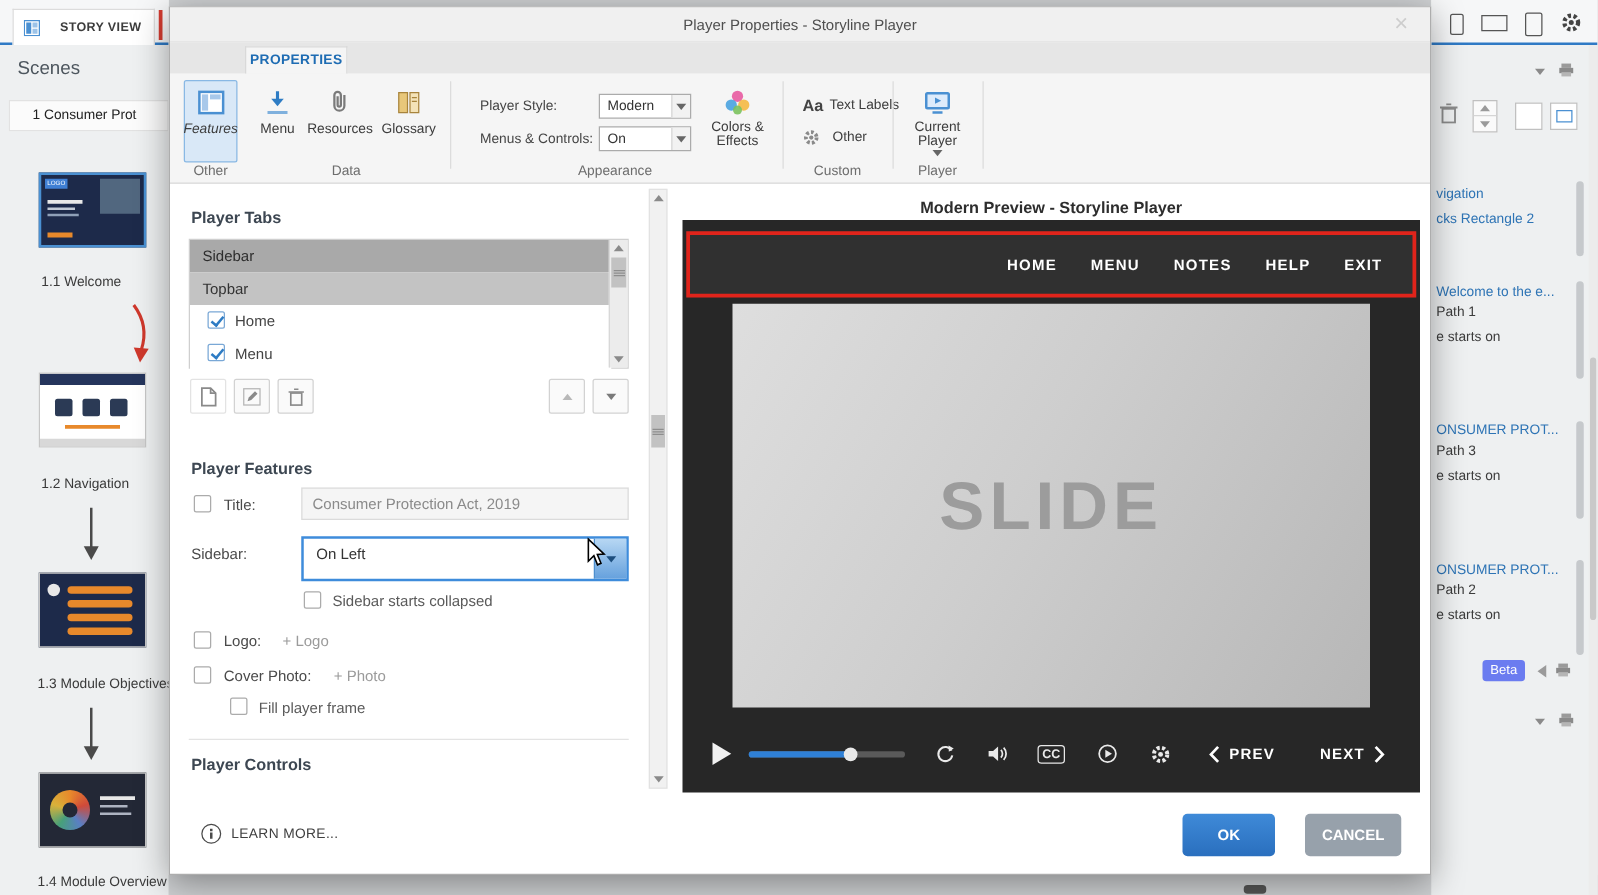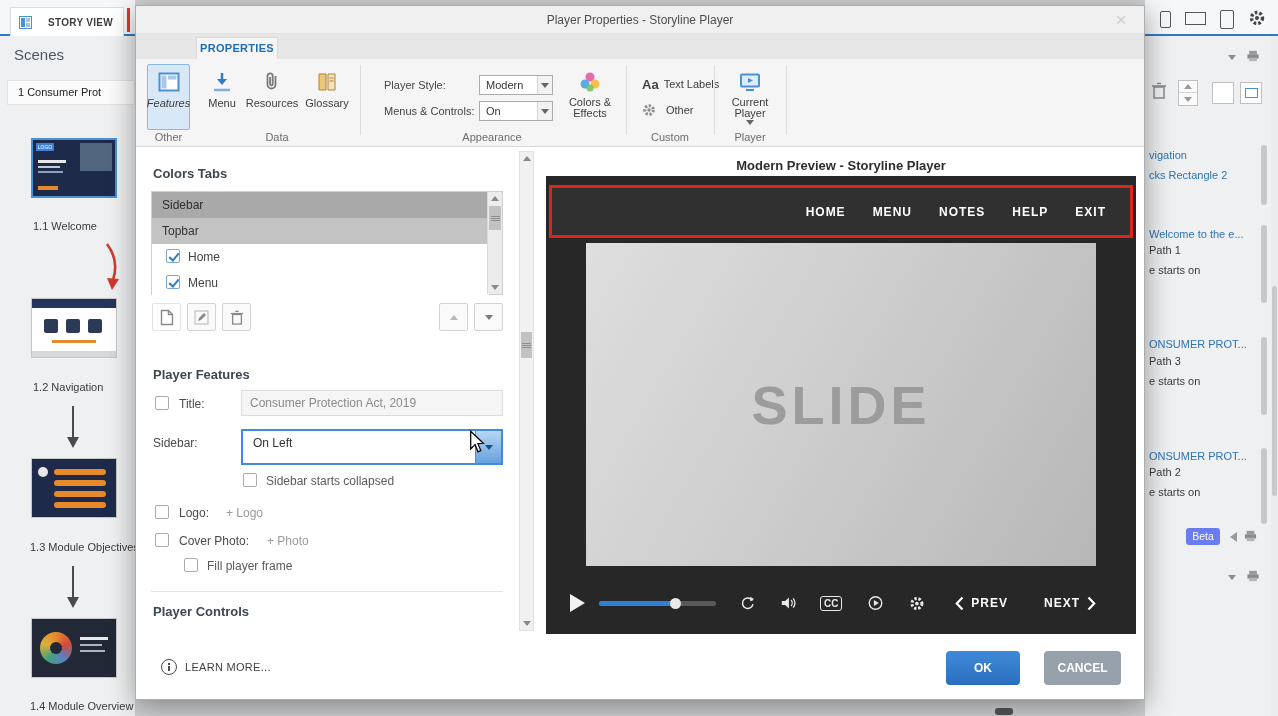--- a/index.html
+++ b/index.html
@@ -6,21 +6,21 @@
   html,body { width:1278px; height:716px; overflow:hidden; }
   body { font-family:"Liberation Sans",sans-serif; background:#cfd1d3; }
   #root { position:relative; width:1278px; height:716px; overflow:hidden; }
 
   
   .strip { position:absolute; top:0; height:716px; background:#eef0f1; }
   .topbar { position:absolute; top:0; left:0; right:0; height:36px; background:#f6f7f8; border-bottom:2px solid #2f7ac5; }
   .story-tab { position:absolute; left:10px; top:7px; width:114px; height:29px; background:#ffffff; border:1px solid #dcdcdc; border-bottom:none; display:flex; align-items:center; gap:16px; padding-left:8px; }
   .story-tab .lbl { font-size:10px; font-weight:bold; color:#3c3c3c; letter-spacing:.3px; }
   .scenes-h { position:absolute; left:14px; top:46px; font-size:15px; color:#4d565e; }
-  .scene-row { position:absolute; left:7px; top:80px; width:128px; height:25px; background:#fbfbfb; border:1px solid #e2e2e2; font-size:11px; color:#222; line-height:23px; padding-left:10px; white-space:nowrap; overflow:hidden; }
+  .scene-row { position:absolute; left:7px; top:80px; width:128px; height:25px; background:#fbfbfb; border:1px solid #e2e2e2; font-size:11px; color:#222; line-height:23px; padding-left:18px; white-space:nowrap; overflow:hidden; }
   .thumb { position:absolute; left:31px; width:86px; height:60px; background:#1d2a4a; border:1px solid #c6c6c6; overflow:hidden; }
   .thumb.sel { border:2px solid #4a90d2; }
   .thumb-label { position:absolute; font-size:11px; color:#3a3a3a; white-space:nowrap; }
   .blue-link { position:absolute; font-size:11px; color:#2e74b5; white-space:nowrap; }
   .dark-txt { position:absolute; font-size:11px; color:#3c3c3c; white-space:nowrap; }
   .beta { position:absolute; left:1186px; top:528px; width:34px; height:17px; background:#6b7cf0; border-radius:3px; color:#fff; font-size:10.5px; text-align:center; line-height:17px; }
   .group-bar { position:absolute; left:1261px; width:6px; background:#c6c9cc; border-radius:3px; }
   .mini-ic { position:absolute; width:14px; height:12px; }
 
   
@@ -61,21 +61,21 @@
   .ft-drop { position:absolute; left:105px; top:423px; width:262px; height:36px; background:#fff; border:2px solid #3e8cdb; font-size:12px; color:#333; line-height:24px; padding-left:10px; }
   .ft-drop .dd2 { position:absolute; right:0; top:0; bottom:0; width:26px; background:linear-gradient(#b7d7f3,#66a1dd); display:flex; align-items:center; justify-content:center; border-left:1px solid #4e8fce; }
   .pscroll { position:absolute; left:383px; top:145px; width:15px; height:480px; background:#f1f1f1; border:1px solid #e2e2e2; }
 
   .preview-h { position:absolute; left:410px; top:152px; width:590px; text-align:center; font-size:13px; font-weight:bold; color:#2d2d2d; }
   .pframe { position:absolute; left:410px; top:170px; width:590px; height:458px; background:#272727; }
   .ptop { position:absolute; left:3px; top:9px; width:584px; height:53px; background:#303030; border:3px solid #e0241b; display:flex; align-items:center; justify-content:flex-end; gap:27px; padding-right:24px; }
   .ptop span { font-size:12px; font-weight:bold; color:#ffffff; letter-spacing:1px; }
   .pslide { position:absolute; left:40px; top:67px; width:510px; height:323px; background:linear-gradient(120deg,#dedede 0%,#cecece 45%,#b7b7b7 100%); display:flex; align-items:center; justify-content:center; }
   .pslide .big { font-size:54px; font-weight:bold; color:#9c9c9c; letter-spacing:4px; }
-  .pc-bar { position:absolute; left:0; right:16px; bottom:0; height:62px; display:flex; align-items:center; padding:0 24px; }
+  .pc-bar { position:absolute; left:0; right:4px; bottom:0; height:62px; display:flex; align-items:center; padding:0 24px; }
   .play-tri { width:0; height:0; border-left:15px solid #f2f2f2; border-top:9px solid transparent; border-bottom:9px solid transparent; }
   .seek { position:relative; width:140px; height:5px; background:#5a5a5a; border-radius:3px; margin-left:14px; }
   .seek .fill { position:absolute; left:0; top:0; bottom:0; width:65%; background:#2f80d6; border-radius:3px; }
   .seek .knob { position:absolute; left:65%; top:-3px; width:11px; height:11px; margin-left:-5px; background:#e9e9e9; border-radius:50%; }
   .cc-box { margin-left:24px; border:1.5px solid #e8e8e8; border-radius:3px; color:#e8e8e8; font-size:10px; font-weight:bold; padding:1px 3px; }
   .pnav { display:flex; align-items:center; gap:7px; color:#fff; font-size:12px; font-weight:bold; letter-spacing:1px; }
 
   .ok-btn { position:absolute; left:810px; top:645px; width:74px; height:34px; border-radius:4px; background:linear-gradient(#3f8ad8,#2a6fbe); color:#fff; font-size:12px; font-weight:bold; display:flex; align-items:center; justify-content:center; }
   .cancel-btn { position:absolute; left:908px; top:645px; width:77px; height:34px; border-radius:4px; background:#97a1ab; color:#fff; font-size:12px; font-weight:bold; display:flex; align-items:center; justify-content:center; }
   .learn { position:absolute; left:25px; top:653px; display:flex; align-items:center; gap:8px; }
@@ -342,21 +342,21 @@
         <span style="line-height:11px;text-align:center;">
           <span style="display:block;">Current</span>
           <span style="display:block;">Player</span>
         </span>
         <span class="tri-d" style="margin-top:-2px;"></span>
       </div>
       <div class="rgroup" style="left:578px;width:72px;">Player</div>
       <div class="rsep" style="left:650px;"></div>
     </div>
 
-    <div class="panel-h" style="left:17px;top:160px;">Colors Tabs</div>
+    <div class="panel-h" style="left:17px;top:160px;">Player Tabs</div>
 
     <div class="listbox">
       <div class="lrow" style="background:#a9a9a9;color:#2d2d2d;">
         <span class="txt">Sidebar</span>
       </div>
       <div class="lrow" style="background:#c3c3c3;color:#333;">
         <span class="txt">Topbar</span>
       </div>
       <div class="lrow" style="background:#fff;">
         <span class="cb checked" style="left:14px;top:5px;"></span>

